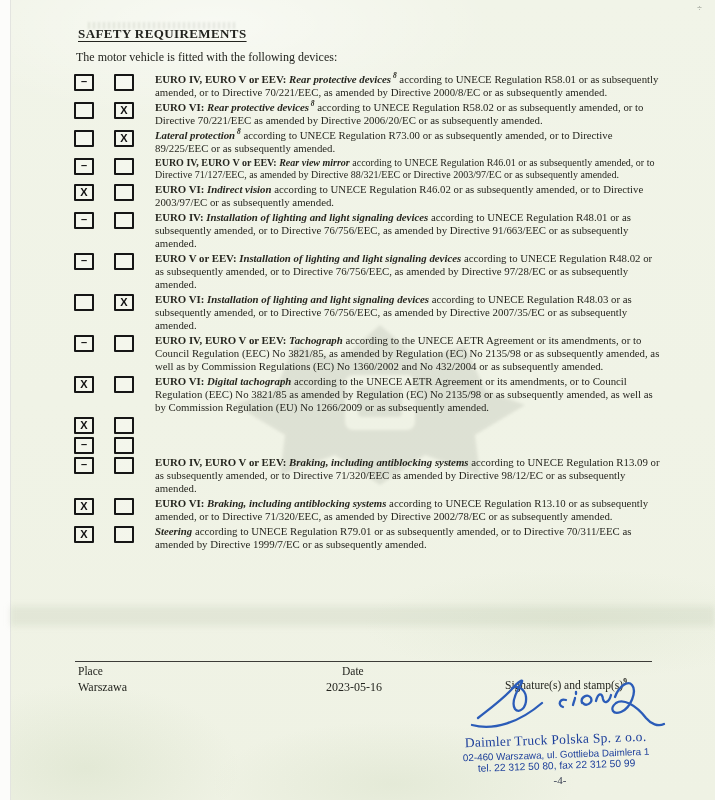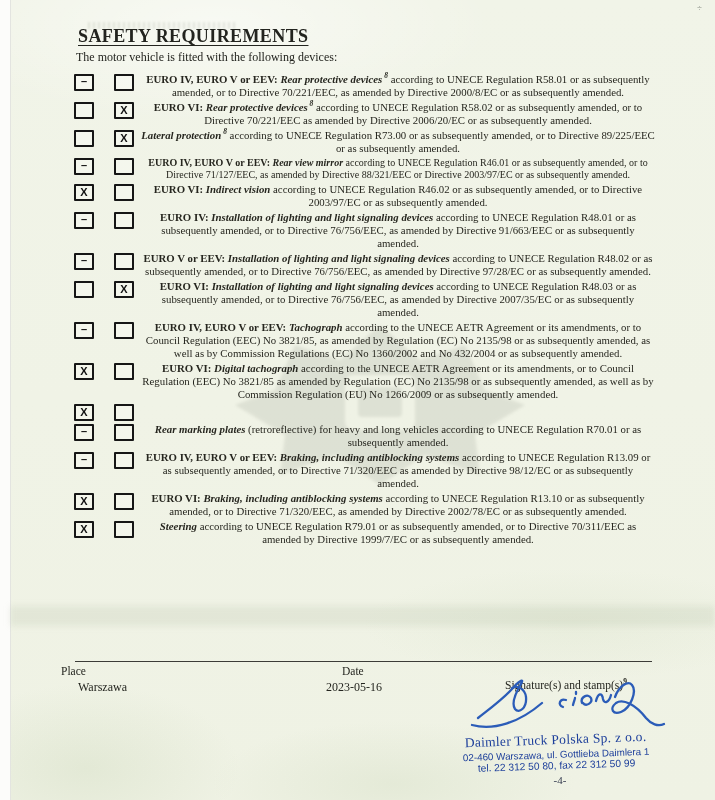--- a/index.html
+++ b/index.html
@@ -15,33 +15,33 @@
   #edge-strip{position:absolute;left:0;top:0;width:10px;height:800px;background:#fcfcfa;border-right:1px solid rgba(90,95,80,.15);}
   #scan-band{position:absolute;left:10px;top:606px;width:705px;height:20px;background:rgba(150,162,132,.14);filter:blur(3px);}
   #bleed-top{position:absolute;left:88px;top:22px;width:150px;height:7px;opacity:.5;
     background:repeating-linear-gradient(90deg, rgba(120,130,110,.35) 0 2px, rgba(0,0,0,0) 2px 5px);filter:blur(1px);}
   #corner-mark{position:absolute;left:697px;top:3px;font-size:9px;color:#8a8f85;}
 
   
   #watermark{position:absolute;left:225px;top:315px;width:310px;height:175px;opacity:.12;filter:blur(1.5px);pointer-events:none;}
 
   
-  #title{position:absolute;left:78px;top:26px;font-size:18px;font-weight:bold;letter-spacing:.4px;
+  #title{position:absolute;left:78px;top:26px;font-size:13px;font-weight:bold;letter-spacing:.4px;
     text-decoration:underline;text-underline-offset:3px;text-align:right;}
   #intro{position:absolute;left:76px;top:50px;font-size:12px;}
 
   
   #items{position:absolute;left:74px;top:73px;width:588px;}
   .item{display:flex;align-items:flex-start;margin-bottom:2px;}
   .cb{flex:0 0 auto;width:16px;height:13px;border:2.4px solid #161616;border-radius:1px;margin-top:1px;
     display:flex;align-items:center;justify-content:center;background:rgba(255,255,255,.25);}
   .cb.right{margin-left:20px;}
   .cb .mark{font-family:"Liberation Sans",sans-serif;font-weight:bold;font-size:11px;line-height:1;color:#111;}
   .cb.dash .mark{position:relative;top:-1px;}
-  .txt{margin-left:7px;width:514px;font-size:10.8px;line-height:13px;color:#26261f;text-align:center;}
+  .txt{margin-left:21px;width:514px;font-size:10.8px;line-height:13px;color:#26261f;}
   .item.small .txt{font-size:10px;line-height:12px;}
   .prefix{font-weight:bold;}
   .device{font-weight:bold;font-style:italic;}
   .sup{font-size:7.5px;vertical-align:super;line-height:0;font-weight:bold;font-style:italic;}
 
   
   #footer-rule{position:absolute;left:75px;top:661px;width:577px;height:0;border-top:1.6px solid #3c3c38;}
   .f-label{position:absolute;font-size:11.5px;color:#24251f;}
   .f-value{position:absolute;font-size:12px;color:#24251f;}
   #sig-svg{position:absolute;left:468px;top:674px;}
@@ -181,21 +181,20 @@
         </div>
     </div>
 
     <div class="item">
       <div class="cb left dash">
           <span class="mark">–</span>
         </div>
       <div class="cb right empty">
           <span class="mark"></span>
         </div>
-      <div class="txt"><span class="prefix"></span><span class="device">Rear marking plates</span><span class="sup"></span><span class="rest"> (retroreflective) for heavy and long vehicles according to UNECE Regulation R70.01 or as subsequently amended.</span></div>
     </div>
 
     <div class="item">
       <div class="cb left dash">
           <span class="mark">–</span>
         </div>
       <div class="cb right empty">
           <span class="mark"></span>
         </div>
       <div class="txt"><span class="prefix">EURO IV, EURO V or EEV: </span><span class="device">Braking, including antiblocking systems</span><span class="sup"></span><span class="rest"> according to UNECE Regulation R13.09 or as subsequently amended, or to Directive 71/320/EEC as amended by Directive 98/12/EC or as subsequently amended.</span></div>
@@ -216,21 +215,21 @@
           <span class="mark">X</span>
         </div>
       <div class="cb right empty">
           <span class="mark"></span>
         </div>
       <div class="txt"><span class="prefix"></span><span class="device">Steering</span><span class="sup"></span><span class="rest"> according to UNECE Regulation R79.01 or as subsequently amended, or to Directive 70/311/EEC as amended by Directive 1999/7/EC or as subsequently amended.</span></div>
     </div>
   </div>
 
   <div id="footer-rule"></div>
-  <div class="f-label" style="left:61px;top:665px;">Place</div>
+  <div class="f-label" style="left:78px;top:665px;">Place</div>
   <div class="f-value" style="left:78px;top:680px;">Warszawa</div>
   <div class="f-label" style="left:342px;top:665px;">Date</div>
   <div class="f-value" style="left:326px;top:680px;">2023-05-16</div>
   <div class="f-label" style="left:505px;top:665px;margin-top:14px;"><span>Signature(s) and stamp(s)</span><span class="sup" style="font-style:normal;">9</span></div>
 
   <svg id="sig-svg" width="200" height="62" viewBox="0 0 200 62">
     <g fill="none" stroke="#2b5cb8" stroke-width="2.3" stroke-linecap="round">
       <path d="M10,44 C20,36 34,26 44,15 C50,8 57,3 53,10 C47,20 43,29 47,35 C51,40 59,34 58,23 C57,15 50,11 44,14"></path>
       <path d="M4,51 C26,57 52,48 74,29"></path>
       <path d="M95,33 c-6,-2 -3,-9 3,-7"></path>

